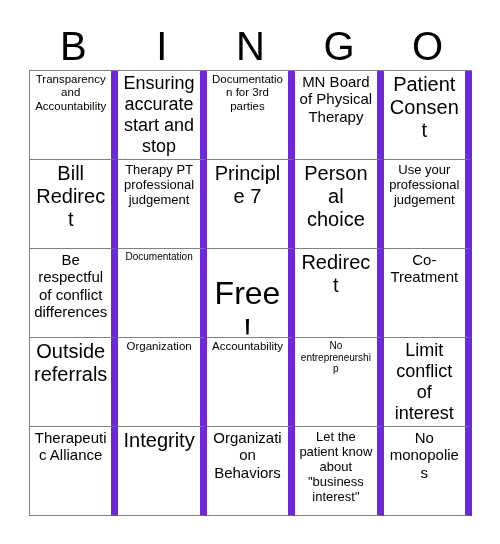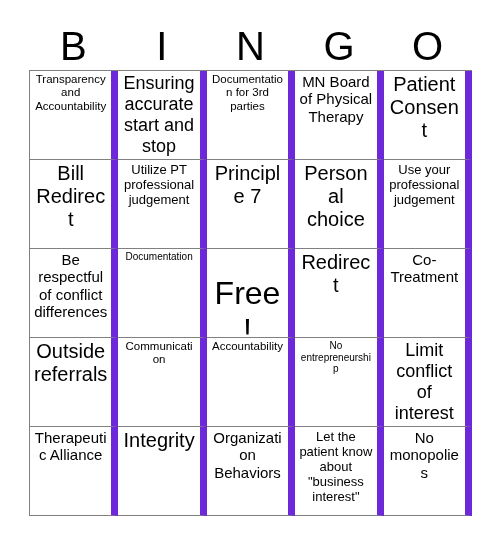--- a/index.html
+++ b/index.html
@@ -120,21 +120,21 @@
       <div class="bingo-cell fs-m">
         <span class="cell-text">MN Board of Physical Therapy</span>
       </div>
       <div class="bingo-cell fs-xl">
         <span class="cell-text">Patient Consent</span>
       </div>
       <div class="bingo-cell fs-xl">
         <span class="cell-text">Bill Redirect</span>
       </div>
       <div class="bingo-cell fs-s">
-        <span class="cell-text">Utilize PT professional judgement</span>
+        <span class="cell-text">Therapy PT professional judgement</span>
       </div>
       <div class="bingo-cell fs-xl">
         <span class="cell-text">Principle 7</span>
       </div>
       <div class="bingo-cell fs-xl">
         <span class="cell-text">Personal choice</span>
       </div>
       <div class="bingo-cell fs-s">
         <span class="cell-text">Use your professional judgement</span>
       </div>
@@ -150,21 +150,21 @@
       <div class="bingo-cell fs-xl">
         <span class="cell-text">Redirect</span>
       </div>
       <div class="bingo-cell fs-m">
         <span class="cell-text">Co-Treatment</span>
       </div>
       <div class="bingo-cell fs-xl">
         <span class="cell-text">Outside referrals</span>
       </div>
       <div class="bingo-cell fs-xs">
-        <span class="cell-text">Communication</span>
+        <span class="cell-text">Organization</span>
       </div>
       <div class="bingo-cell fs-xs">
         <span class="cell-text">Accountability</span>
       </div>
       <div class="bingo-cell fs-xxs">
         <span class="cell-text">No entrepreneurship</span>
       </div>
       <div class="bingo-cell fs-l">
         <span class="cell-text">Limit conflict of interest</span>
       </div>

